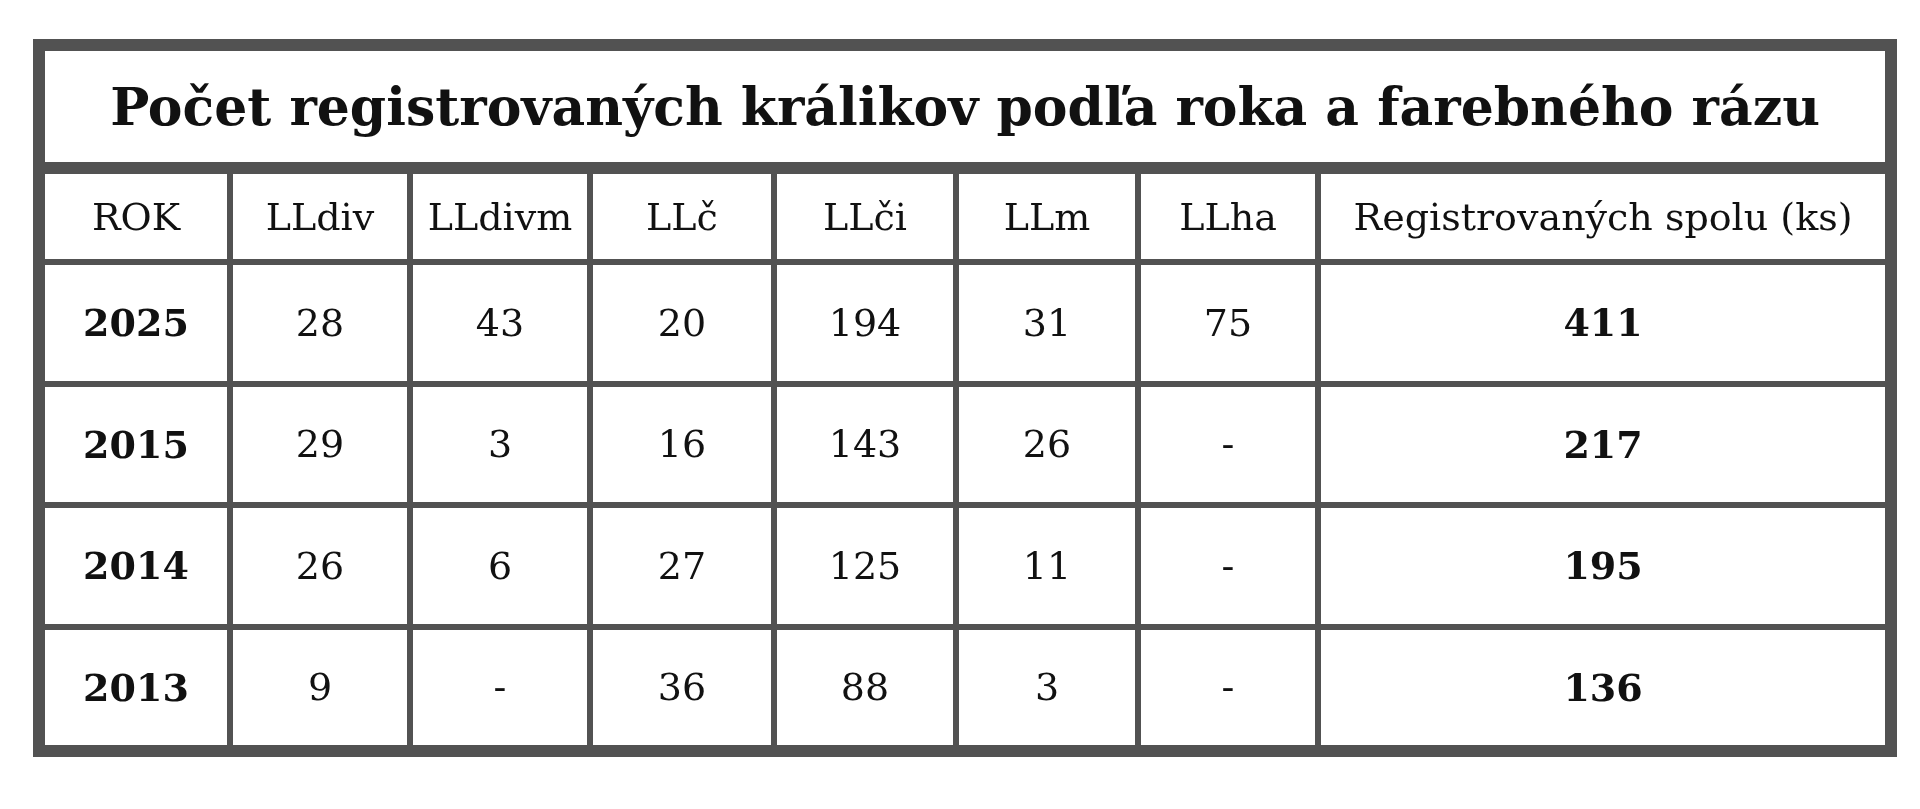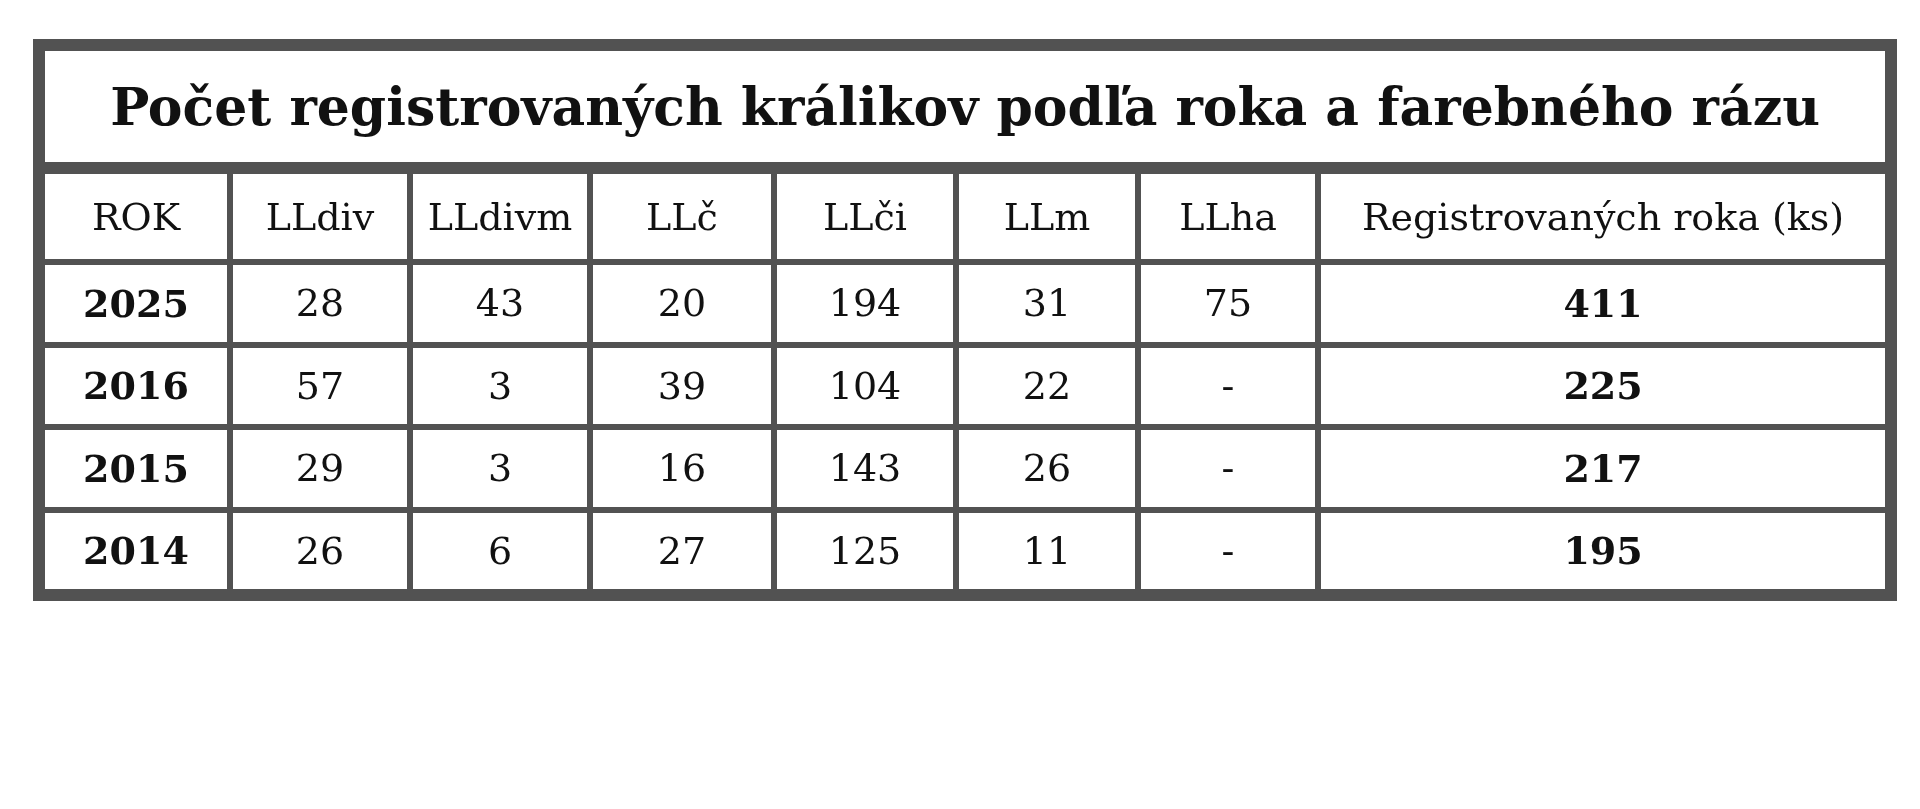--- a/index.html
+++ b/index.html
@@ -19,21 +19,21 @@
   }
   .table-wrap{
     position:absolute;
     left:33px;top:39px;
   }
   table{
     border-collapse:separate;
     border-spacing:0;
     border:9px solid var(--border);
     width:1864px;
-    height:562px;
+    height:718px;
     table-layout:fixed;
     background:var(--cellbg);
   }
   th,td{
     border:3px solid var(--border);
     background:var(--cellbg);
     text-align:center;
     vertical-align:middle;
     padding:0;
     overflow:hidden;
@@ -74,43 +74,33 @@
         <th class="title-cell" colspan="8">Počet registrovaných králikov podľa roka a farebného rázu</th>
       </tr>
       <tr class="header-row" id="header-row">
           <th>ROK</th>
           <th>LLdiv</th>
           <th>LLdivm</th>
           <th>LLč</th>
           <th>LLči</th>
           <th>LLm</th>
           <th>LLha</th>
-          <th>Registrovaných roka (ks)</th>
+          <th>Registrovaných spolu (ks)</th>
         </tr>
     </thead>
     <tbody id="table-body">
         <tr>
           <td class="year-cell">2025</td>
           <td class="value-cell">28</td>
           <td class="value-cell">43</td>
           <td class="value-cell">20</td>
           <td class="value-cell">194</td>
           <td class="value-cell">31</td>
           <td class="value-cell">75</td>
           <td class="total-cell">411</td>
-        </tr>
-        <tr>
-          <td class="year-cell">2016</td>
-          <td class="value-cell">57</td>
-          <td class="value-cell">3</td>
-          <td class="value-cell">39</td>
-          <td class="value-cell">104</td>
-          <td class="value-cell">22</td>
-          <td class="value-cell">-</td>
-          <td class="total-cell">225</td>
         </tr>
         <tr>
           <td class="year-cell">2015</td>
           <td class="value-cell">29</td>
           <td class="value-cell">3</td>
           <td class="value-cell">16</td>
           <td class="value-cell">143</td>
           <td class="value-cell">26</td>
           <td class="value-cell">-</td>
           <td class="total-cell">217</td>
@@ -118,15 +108,25 @@
         <tr>
           <td class="year-cell">2014</td>
           <td class="value-cell">26</td>
           <td class="value-cell">6</td>
           <td class="value-cell">27</td>
           <td class="value-cell">125</td>
           <td class="value-cell">11</td>
           <td class="value-cell">-</td>
           <td class="total-cell">195</td>
         </tr>
+        <tr>
+          <td class="year-cell">2013</td>
+          <td class="value-cell">9</td>
+          <td class="value-cell">-</td>
+          <td class="value-cell">36</td>
+          <td class="value-cell">88</td>
+          <td class="value-cell">3</td>
+          <td class="value-cell">-</td>
+          <td class="total-cell">136</td>
+        </tr>
       </tbody>
   </table>
 </div>
 
 </body></html>

